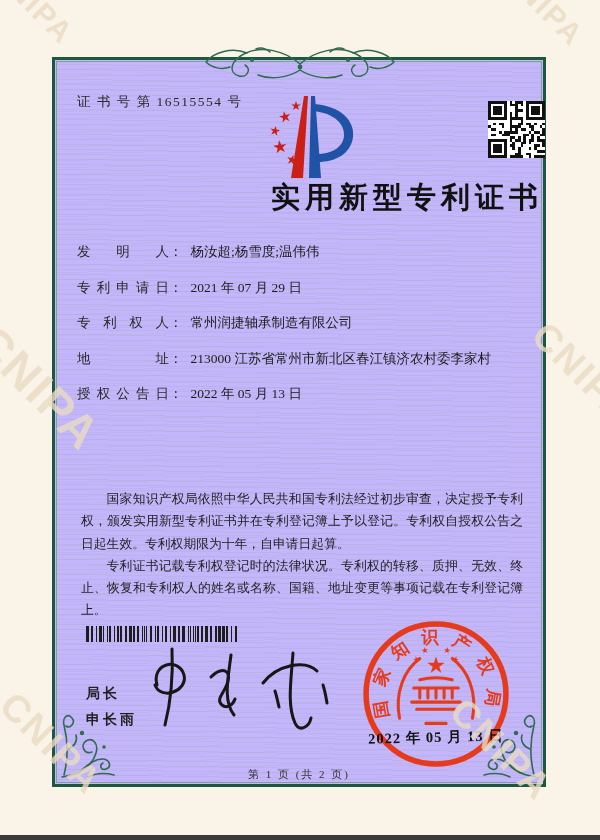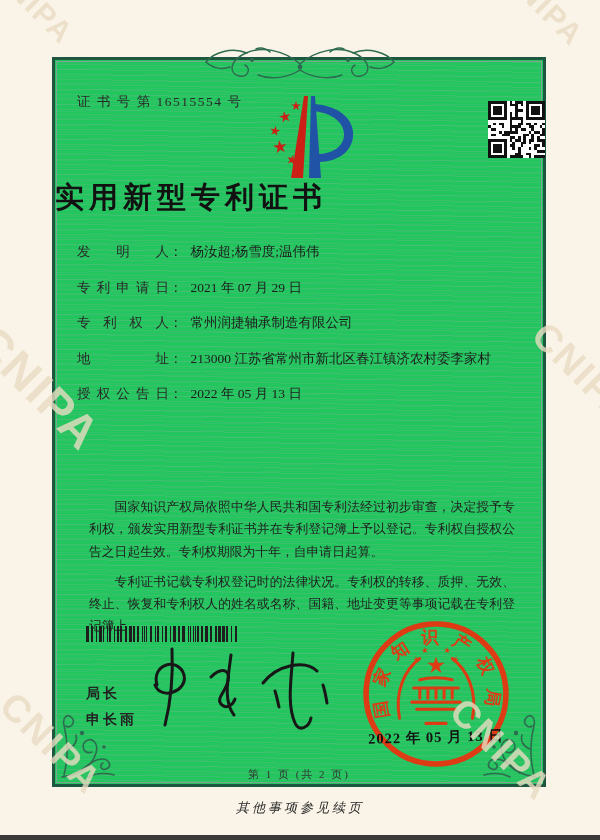--- a/index.html
+++ b/index.html
@@ -7,45 +7,45 @@
        font-family:"Liberation Serif","DejaVu Serif",serif;color:#222;}
   .page{position:relative;width:600px;height:840px;background:#faf3e7;overflow:hidden;}
 
   
   .wm{position:absolute;font-family:"Liberation Sans","DejaVu Sans",sans-serif;
       font-weight:bold;color:#e9dcc3;transform:rotate(45deg);letter-spacing:2px;
       opacity:.8;z-index:1;pointer-events:none;}
 
   
   .frame{position:absolute;left:52px;top:57px;width:494px;height:730px;
-         border:3px solid #1d5740;background:#22c55e;z-index:2;box-sizing:border-box;}
+         border:3px solid #1d5740;background:#c4b5fd;z-index:2;box-sizing:border-box;}
   .frame-inner{position:absolute;inset:1px;border:1px solid #7da48d;
     background:
       repeating-linear-gradient(181deg, rgba(144,176,156,.22) 0 1px, rgba(0,0,0,0) 1px 5px),
       repeating-linear-gradient(179deg, rgba(144,176,156,.14) 0 1px, rgba(0,0,0,0) 1px 7px);}
 
   .abs{position:absolute;}
 
   .cert-no{left:22px;top:33px;font-size:13.5px;letter-spacing:1.5px;color:#2a2a2a;}
 
-  .title{left:0;right:0;top:118px;text-align:left;font-size:29px;font-weight:bold;
+  .title{left:0;right:0;top:118px;text-align:right;font-size:29px;font-weight:bold;
          letter-spacing:5px;color:#111;}
 
   .fields{left:22px;top:184px;width:450px;display:flex;flex-direction:column;gap:19px;
           font-size:13.5px;line-height:16.5px;}
   .frow{position:relative;white-space:nowrap;}
   .flabel{display:inline-block;width:78px;text-align:justify;text-align-last:justify;
           vertical-align:top;color:#2a2a2a;}
   .fcolon{margin:0 2px 0 0;}
   .fvalue{margin-left:6px;color:#1c1c1c;}
   .pair2{position:absolute;left:231px;top:0;}
 
   .paras{left:26px;top:428px;width:442px;font-size:12.8px;line-height:1.74;
          text-align:justify;color:#1f1f1f;}
-  .paras p{margin:8px;text-indent:2em;}
+  .paras p{margin:0;text-indent:2em;}
 
   .barcode{left:31px;top:566px;}
 
   .officer{left:31px;top:620px;font-family:"Liberation Sans","DejaVu Sans",sans-serif;
            font-weight:bold;font-size:14px;letter-spacing:3px;color:#222;line-height:26px;}
 
   .signature{left:72px;top:583px;z-index:5;}
 
   .sealwrap{left:306px;top:559px;width:150px;height:150px;z-index:4;}
   .seal-svg{mix-blend-mode:multiply;opacity:.95;}
@@ -394,16 +394,15 @@
         <path d="M100,24 C84,10 62,6 46,13 C30,20 28,33 39,36 C47,38 52,29 45,25"></path>
         <path d="M47,13 C32,7 14,12 6,22 C12,28 22,30 30,27"></path>
         <path d="M100,30 C88,38 70,40 58,35"></path>
         <circle cx="52" cy="20" r="2" fill="#2e6b4f" stroke="none"></circle>
         <path d="M70,12 C66,8 60,7 56,9"></path>
       </g>
       <circle cx="100" cy="27" r="2.4" fill="#2e6b4f" stroke="none"></circle>
     </g>
   </svg>
 
-  <div class="note">其他事项参见续页</div>
 
   <div class="photo-edge"></div>
 </div>
 
 </body></html>

